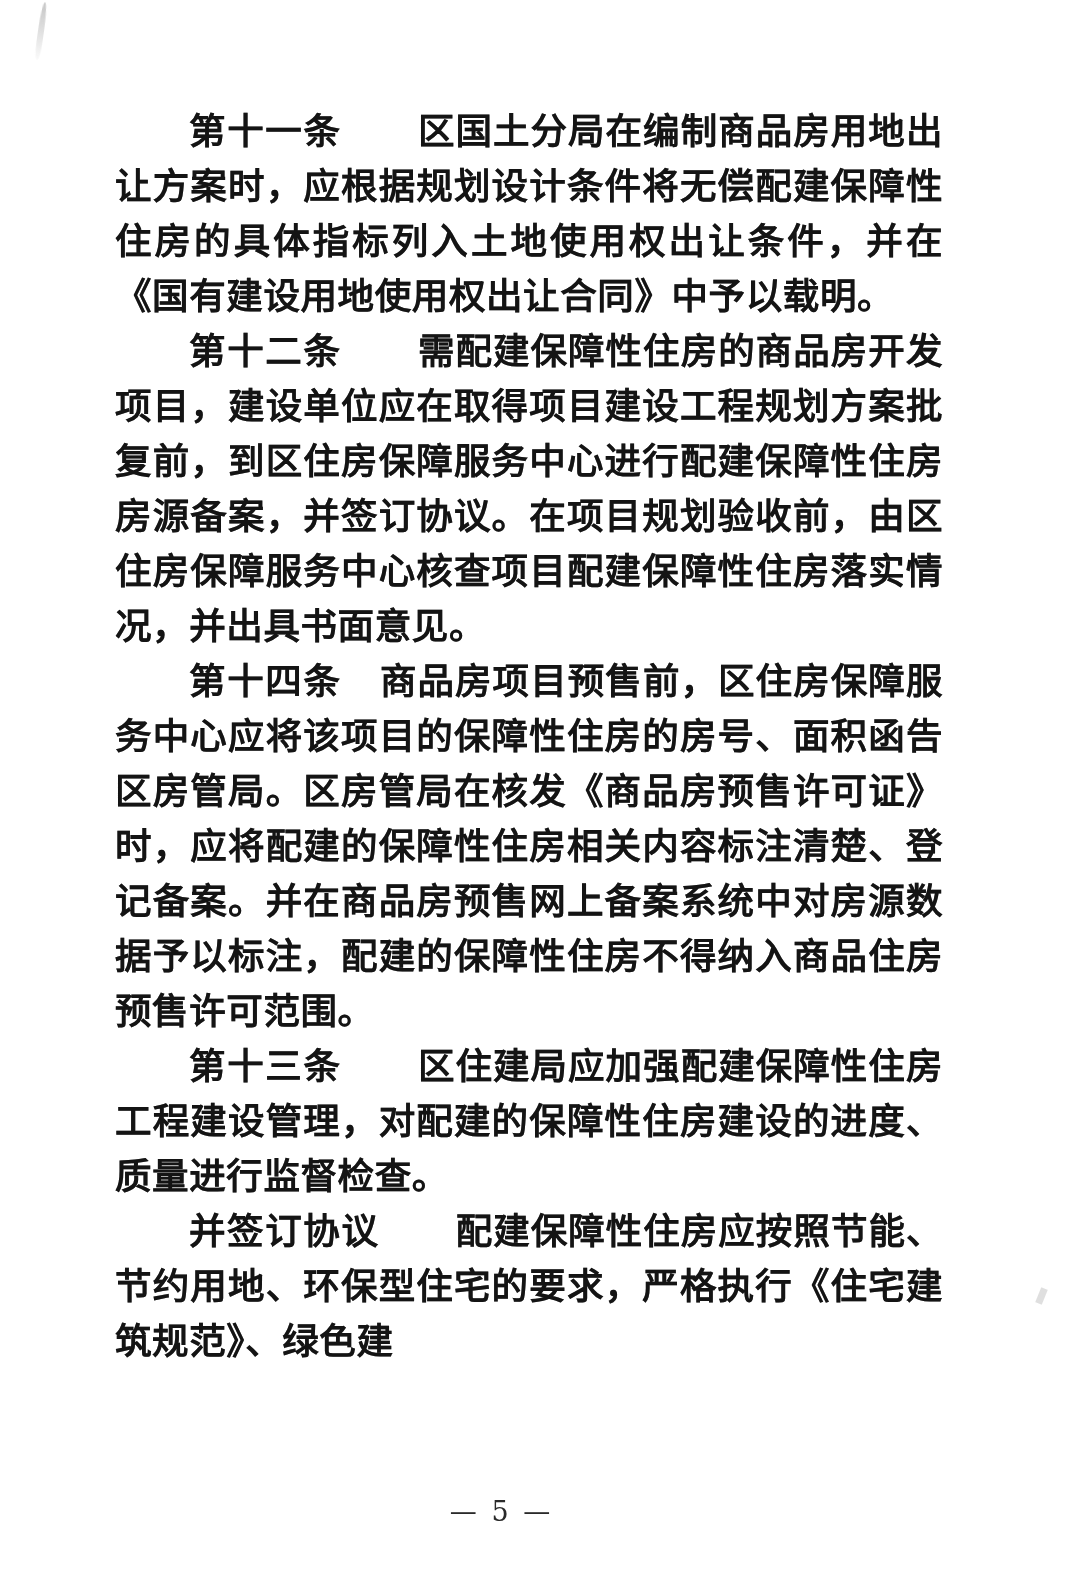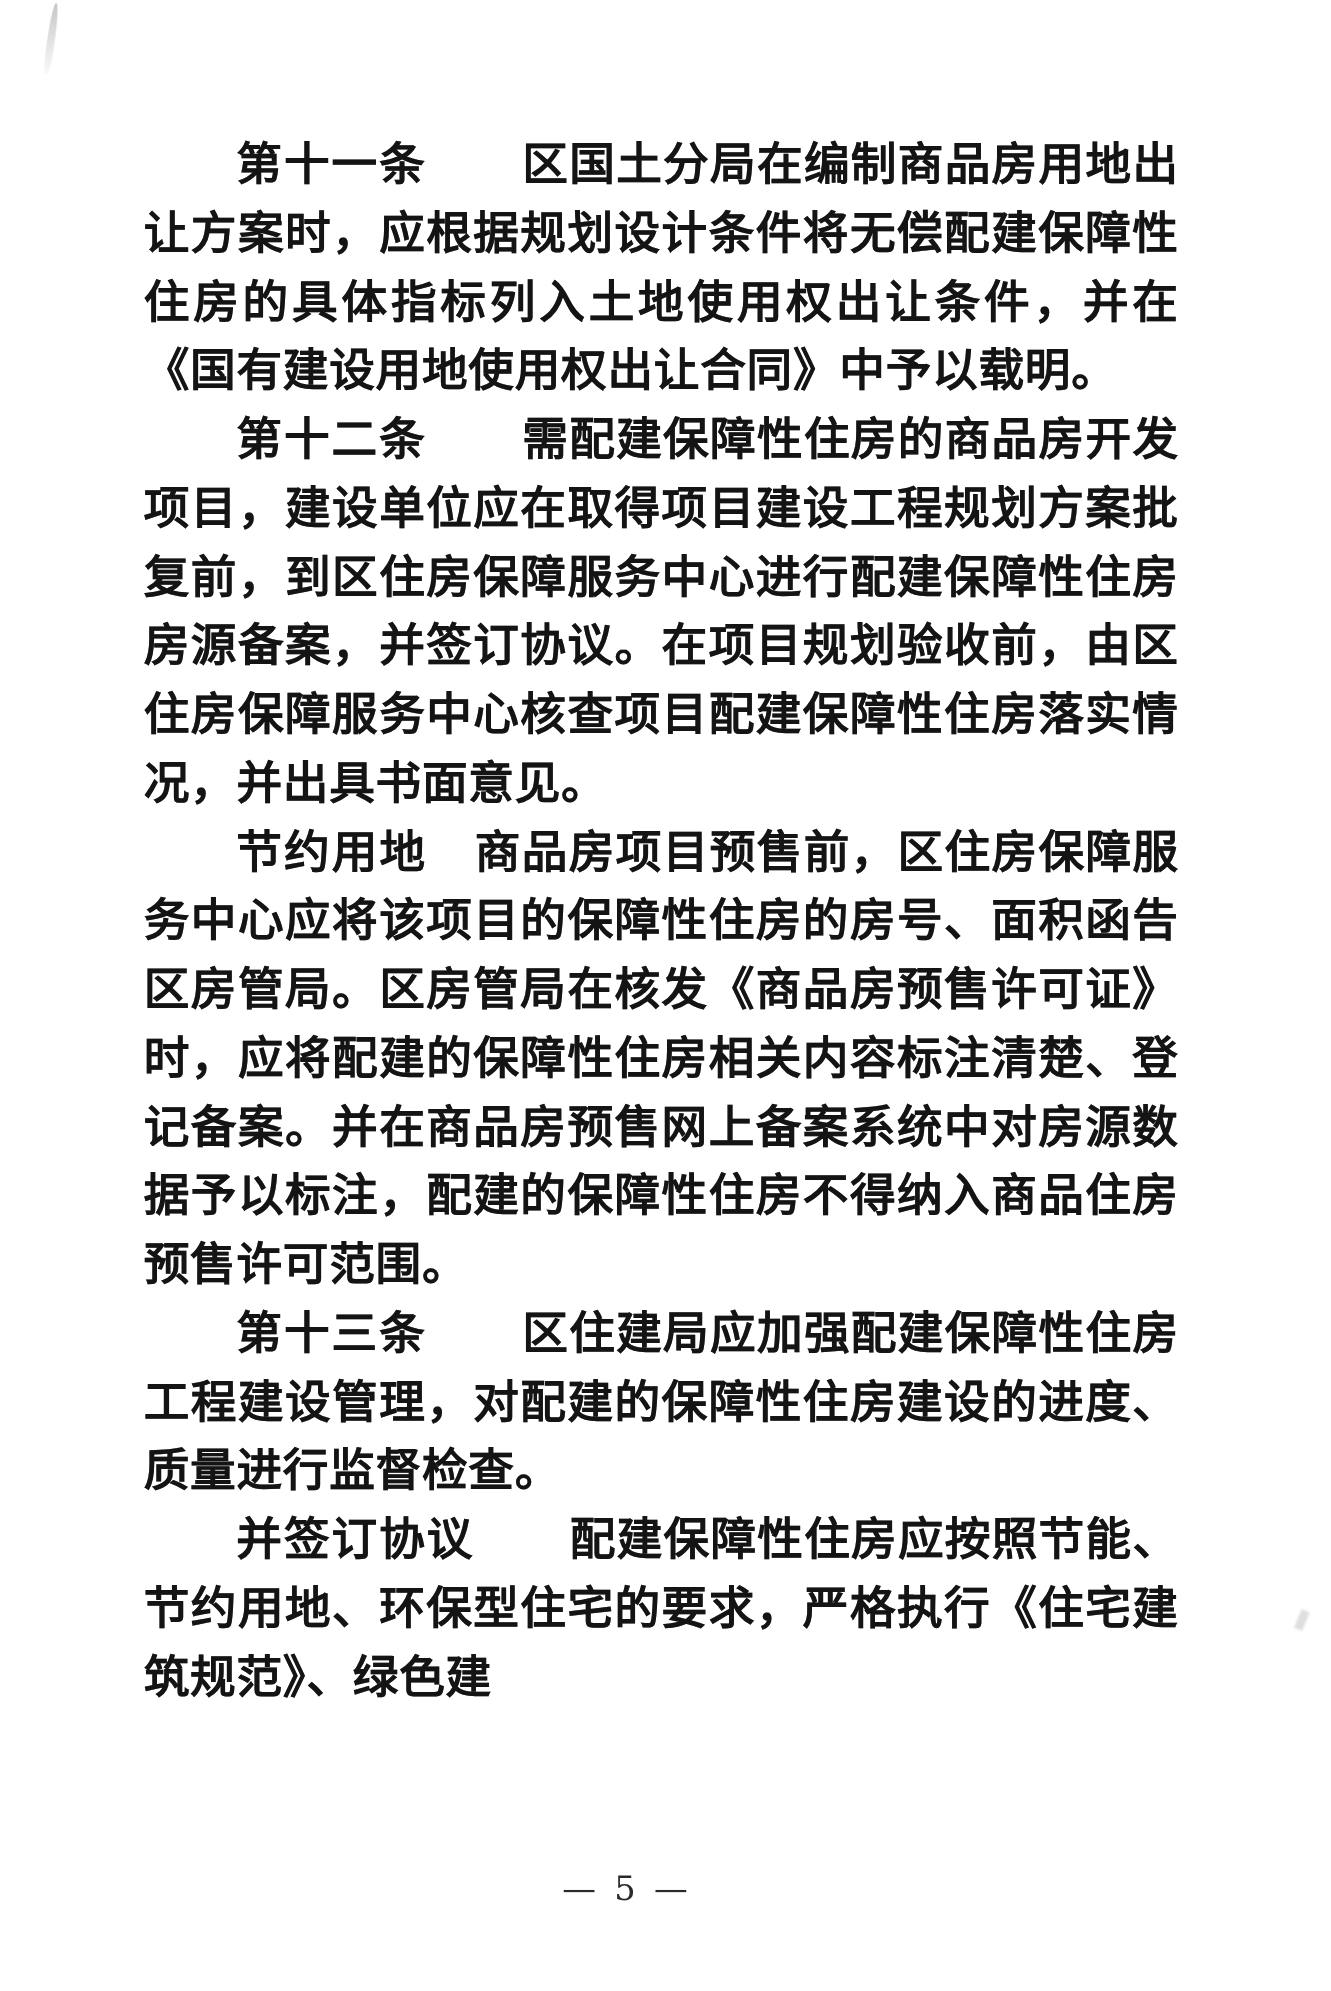--- a/index.html
+++ b/index.html
@@ -109,21 +109,21 @@
     <p class="para">
       <span class="article-label gap-wide">第十一条</span><span>区国土分局在编制商品房用地出让方案时，应根据规划设计条件将无偿配建保障性住房的具体指标列入土地使用权出让条件，并在《国有建设用地使用权出让合同》中予以载明。</span>
     </p>
 
 
     <p class="para">
       <span class="article-label gap-wide">第十二条</span><span>需配建保障性住房的商品房开发项目，建设单位应在取得项目建设工程规划方案批复前，到区住房保障服务中心进行配建保障性住房房源备案，并签订协议。在项目规划验收前，由区住房保障服务中心核查项目配建保障性住房落实情况，并出具书面意见。</span>
     </p>
 
     <p class="para">
-      <span class="article-label gap-narrow">节约用地</span><span>商品房项目预售前，区住房保障服务中心应将该项目的保障性住房的房号、面积函告区房管局。区房管局在核发《商品房预售许可证》时，应将配建的保障性住房相关内容标注清楚、登记备案。并在商品房预售网上备案系统中对房源数据予以标注，配建的保障性住房不得纳入商品住房预售许可范围。</span>
+      <span class="article-label gap-narrow">第十四条</span><span>商品房项目预售前，区住房保障服务中心应将该项目的保障性住房的房号、面积函告区房管局。区房管局在核发《商品房预售许可证》时，应将配建的保障性住房相关内容标注清楚、登记备案。并在商品房预售网上备案系统中对房源数据予以标注，配建的保障性住房不得纳入商品住房预售许可范围。</span>
     </p>
 
     <p class="para">
       <span class="article-label gap-wide">第十三条</span><span>区住建局应加强配建保障性住房工程建设管理，对配建的保障性住房建设的进度、质量进行监督检查。</span>
     </p>
 
     <p class="para">
       <span class="article-label gap-wide">并签订协议</span><span>配建保障性住房应按照节能、节约用地、环保型住宅的要求，严格执行《住宅建筑规范》、绿色建</span>
     </p>
   </div>

